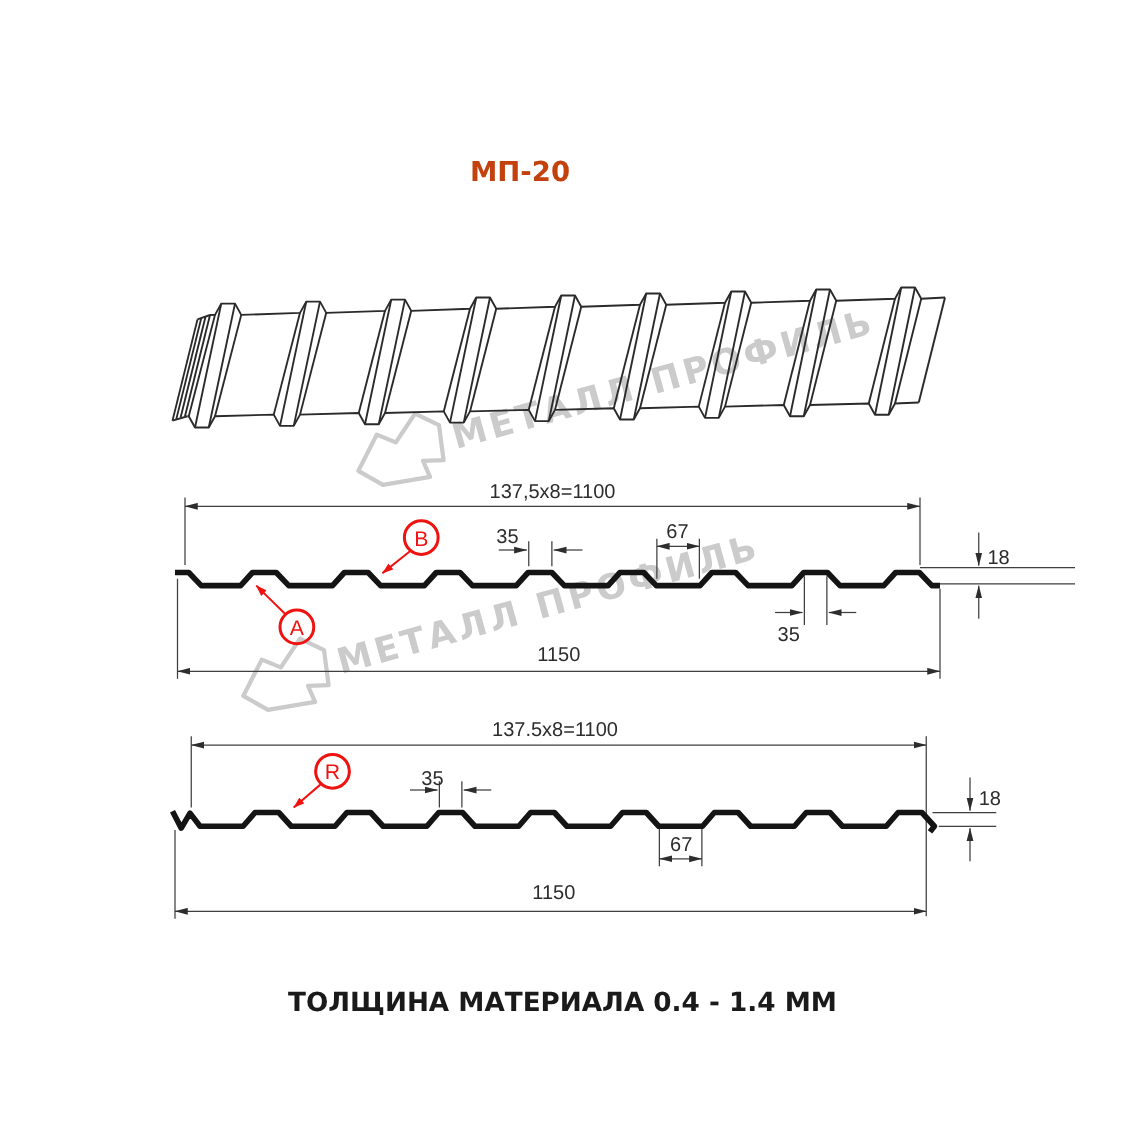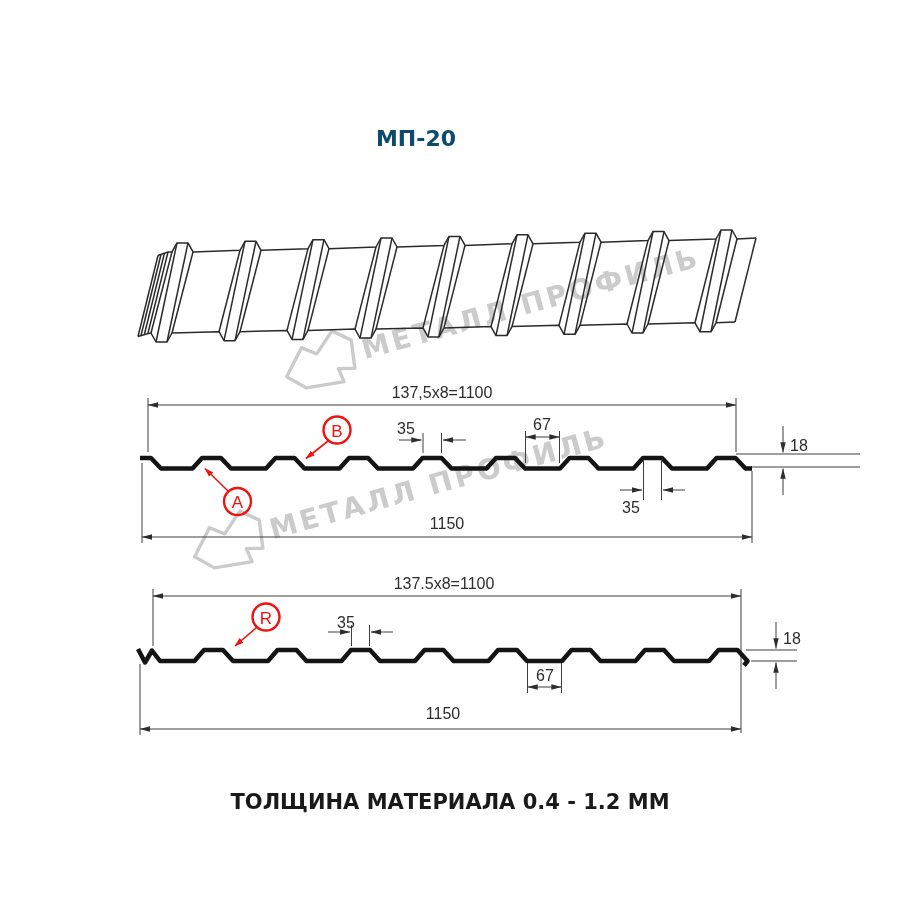--- a/index.html
+++ b/index.html
@@ -1,42 +1,42 @@
 <!DOCTYPE html>
 <html><head>
 <meta charset="utf-8">
 <style>
   html,body{margin:0;padding:0;background:#ffffff;}
   #stage{position:relative;width:900px;height:900px;background:#fff;overflow:hidden;
          font-family:"DejaVu Sans","Liberation Sans",sans-serif;}
   .title{position:absolute;top:76px;left:0;width:900px;text-align:center;
          font-size:44px;font-weight:800;letter-spacing:-1px;color:#0f0f0f;line-height:1;}
   .subtitle{position:absolute;top:128px;left:0;width:832px;text-align:center;
-         font-size:22px;font-weight:600;color:#0c4a6e;line-height:1;}
+         font-size:22px;font-weight:600;color:#c2410c;line-height:1;}
   .footer-note{position:absolute;top:792px;left:0;width:900px;text-align:center;
          font-size:21px;font-weight:600;letter-spacing:0px;color:#1a1a1a;line-height:1;}
   svg{position:absolute;top:0;left:0;}
   .dim-txt{font-family:"Liberation Sans",sans-serif;font-size:16px;fill:#2d2d2d;}
   .dim-txt-mid{font-family:"Liberation Sans",sans-serif;font-size:16px;fill:#2d2d2d;text-anchor:middle;}
   .red-letter{font-family:"Liberation Sans",sans-serif;font-size:17px;fill:#ee1310;text-anchor:middle;}
   .wm-text{font-family:"DejaVu Sans","Liberation Sans",sans-serif;font-size:28px;font-weight:bold;
            letter-spacing:3px;fill:#cbcbcb;}
   .thin{stroke:#3f3f3f;stroke-width:1;fill:none;}
   .thick{stroke:#141414;stroke-width:4.5;fill:none;stroke-linejoin:round;}
   .sheet{stroke:#2a2a2a;stroke-width:1.5;fill:none;stroke-linejoin:round;}
   .redline{stroke:#ee1310;stroke-width:1.6;fill:none;}
   .redcircle{stroke:#ee1310;stroke-width:2.4;fill:none;}
 </style>
 </head>
 <body>
 
 <div id="stage">
 
   <div class="subtitle">МП-20</div>
-  <div class="footer-note">ТОЛЩИНА МАТЕРИАЛА 0.4 - 1.2 ММ</div>
+  <div class="footer-note">ТОЛЩИНА МАТЕРИАЛА 0.4 - 1.4 ММ</div>
 
   <svg width="900" height="900" viewBox="0 0 900 900">
     <defs>
       <marker id="ar" orient="auto" markerUnits="userSpaceOnUse" markerWidth="11" markerHeight="6" refX="10.2" refY="3">
         <path d="M0,0.3 L10.5,3 L0,5.7 Z" fill="#2d2d2d"></path>
       </marker>
       <marker id="ars" orient="auto-start-reverse" markerUnits="userSpaceOnUse" markerWidth="11" markerHeight="6" refX="10.2" refY="3">
         <path d="M0,0.3 L10.5,3 L0,5.7 Z" fill="#2d2d2d"></path>
       </marker>
       <marker id="arred" orient="auto" markerUnits="userSpaceOnUse" markerWidth="10" markerHeight="7" refX="8.6" refY="3.5">

